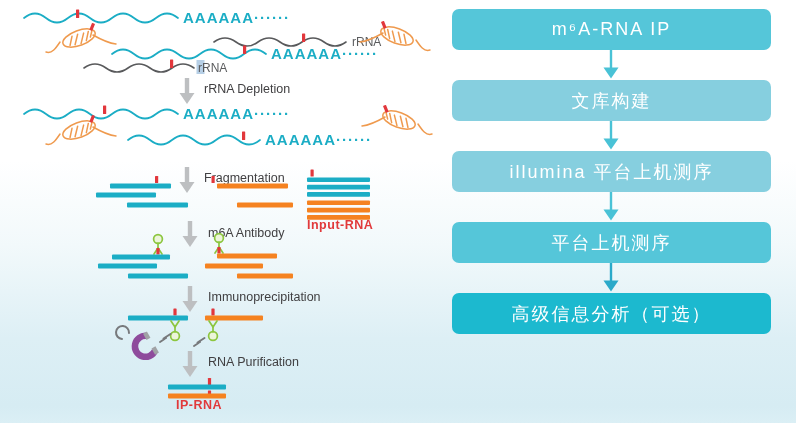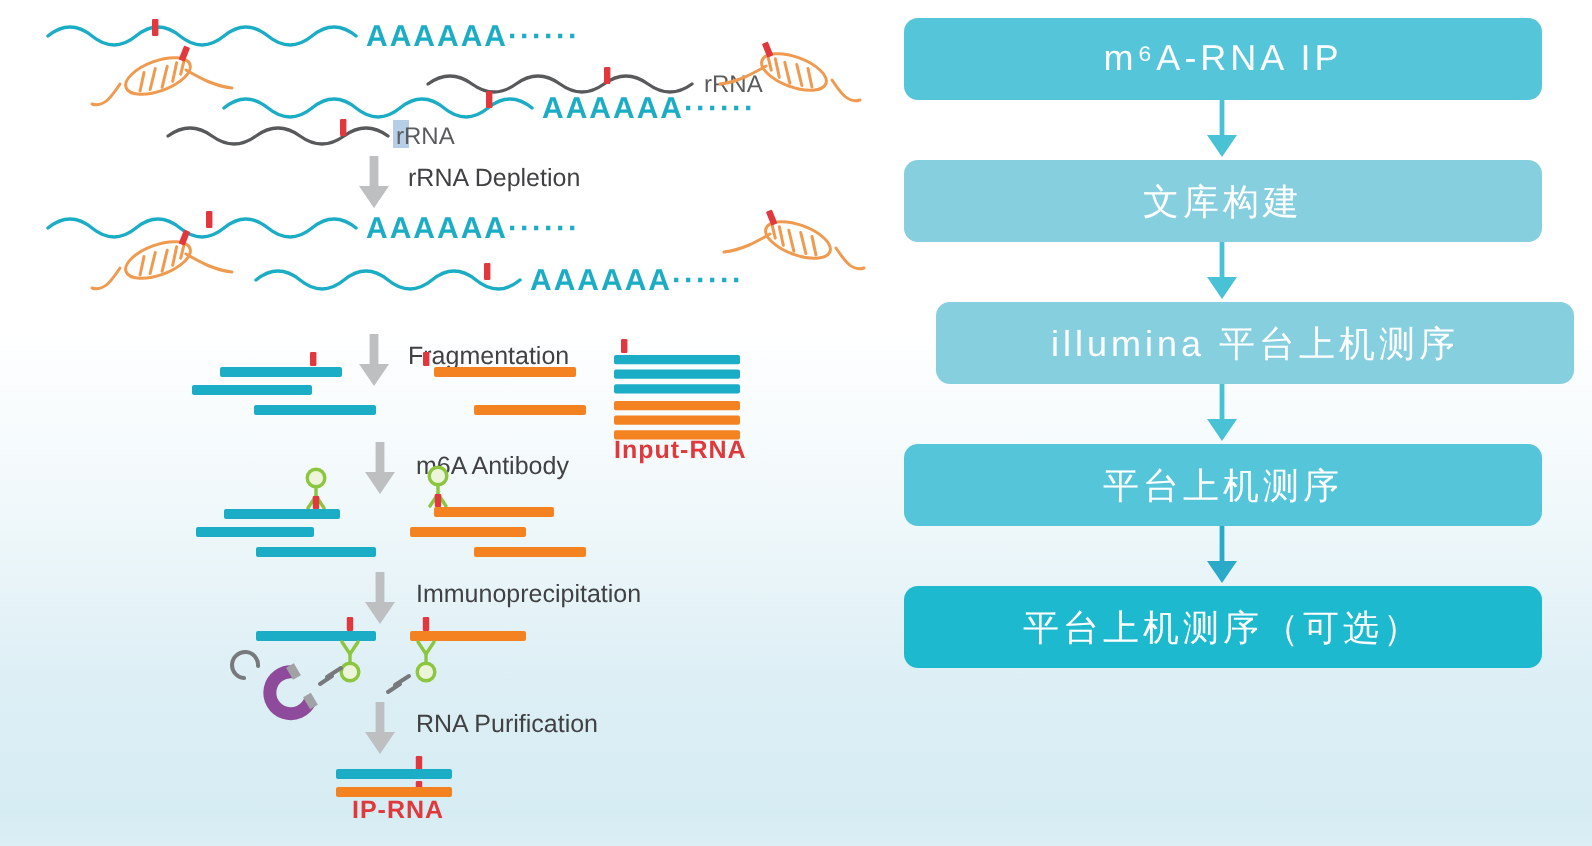--- a/index.html
+++ b/index.html
@@ -197,35 +197,35 @@
 
   <div class="fbox" style="top: 80px; background-color: rgb(134, 207, 223); justify-content: center;">
     <span>文库构建</span>
   </div>
 
   <svg class="farrow" style="left: 600px; top: 121px; color: rgb(73, 194, 214);" width="22" height="29">
     <line x1="11" y1="0" x2="11" y2="19" stroke="currentColor" stroke-width="2.4"></line>
     <polygon points="3.5,17.5 18.5,17.5 11,28.5" fill="currentColor"></polygon>
   </svg>
 
-  <div class="fbox" style="top: 151px; background-color: rgb(134, 207, 223); margin-left: 16px;">
+  <div class="fbox" style="top: 151px; background-color: rgb(134, 207, 223);">
     <span>illumina 平台上机测序</span>
   </div>
 
   <svg class="farrow" style="left: 600px; top: 192px; color: rgb(73, 194, 214);" width="22" height="29">
     <line x1="11" y1="0" x2="11" y2="19" stroke="currentColor" stroke-width="2.4"></line>
     <polygon points="3.5,17.5 18.5,17.5 11,28.5" fill="currentColor"></polygon>
   </svg>
 
   <div class="fbox" style="top: 222px; background-color: rgb(85, 198, 217);">
     <span>平台上机测序</span>
   </div>
 
   <svg class="farrow" style="left: 600px; top: 263px; color: rgb(43, 169, 201);" width="22" height="29">
     <line x1="11" y1="0" x2="11" y2="19" stroke="currentColor" stroke-width="2.4"></line>
     <polygon points="3.5,17.5 18.5,17.5 11,28.5" fill="currentColor"></polygon>
   </svg>
 
   <div class="fbox" style="top: 293px; background-color: rgb(28, 185, 207);">
-    <span>平台上机测序（可选）</span>
+    <span>高级信息分析（可选）</span>
   </div>
 
 </div>
 
 </body></html>

